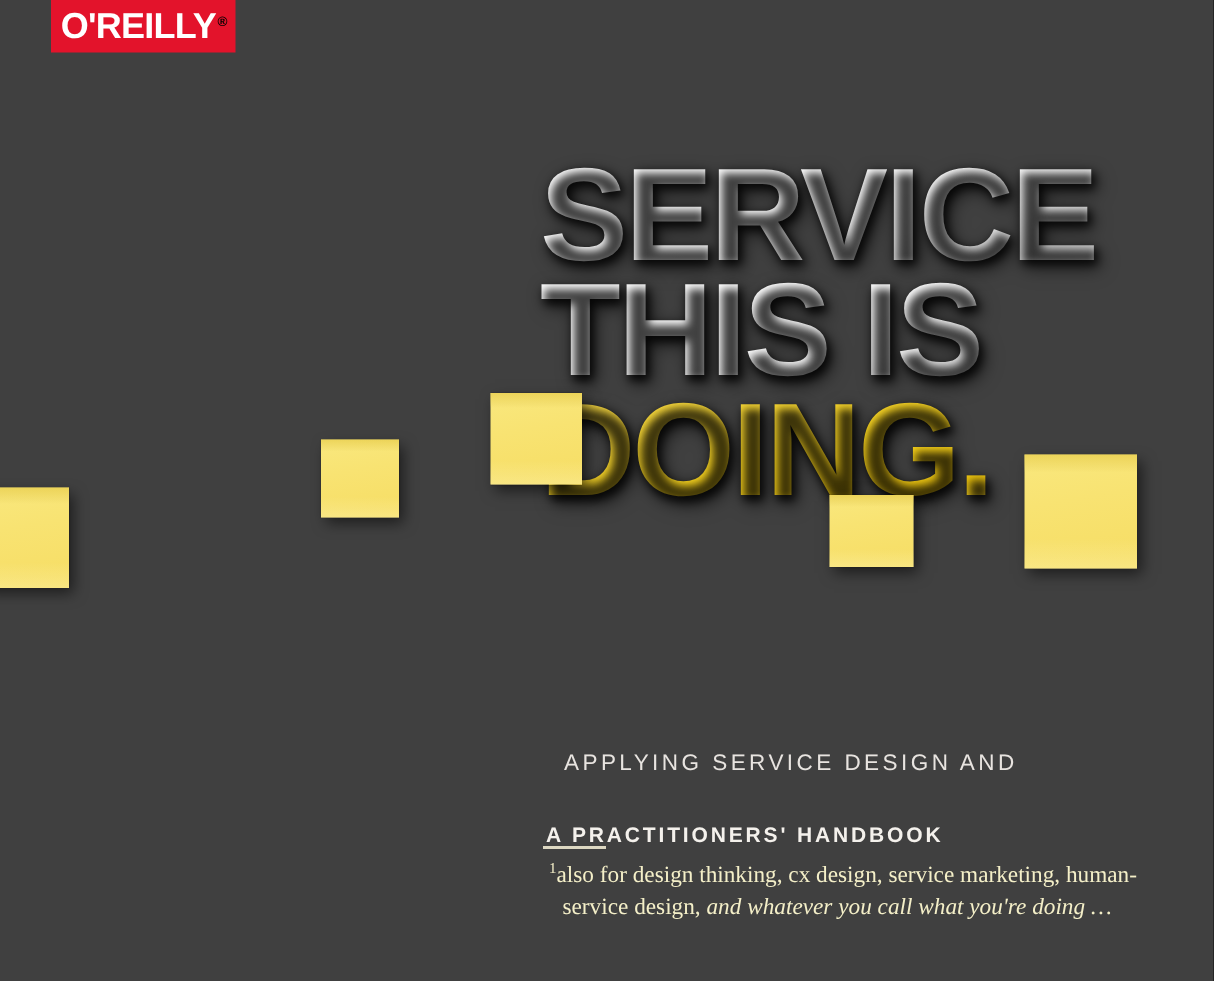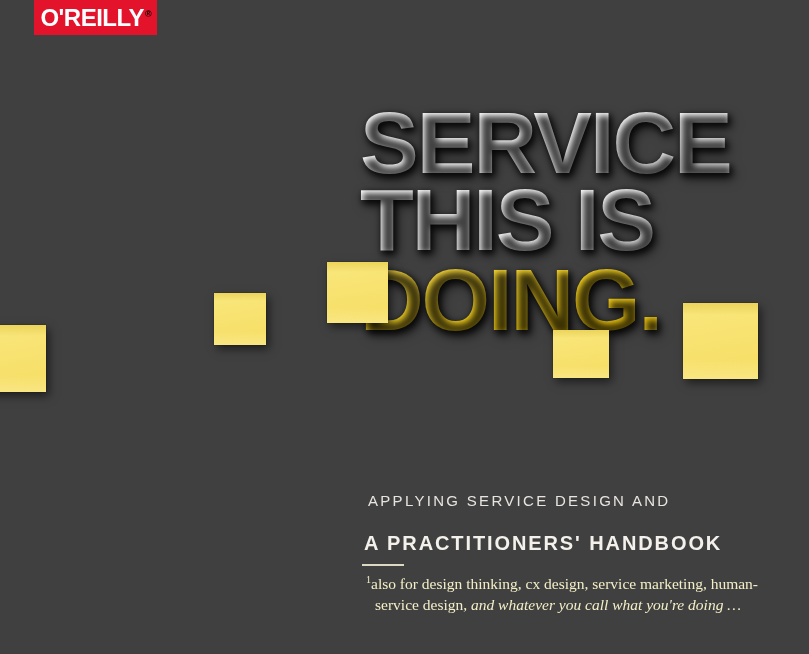--- a/index.html
+++ b/index.html
@@ -132,27 +132,27 @@
     top: 486px;
     z-index: 30;
   }
   .subtitle-line {
     color: #e8e4e0;
     font-family: "Liberation Sans", sans-serif;
     font-size: 15px;
     font-weight: normal;
     letter-spacing: 2.3px;
     line-height: 1.45;
-    margin: 4px;
+    margin: 12px;
     white-space: nowrap;
   }
   #subtitle-kicker {
     color: #f4f1ec;
     font-family: "Liberation Sans", sans-serif;
-    font-size: 20px;
+    font-size: 14px;
     font-weight: bold;
     letter-spacing: 1.9px;
     margin: 0;
     padding-top: 16px;
     white-space: nowrap;
   }
 
   
   #footnote-block {
     position: absolute;

